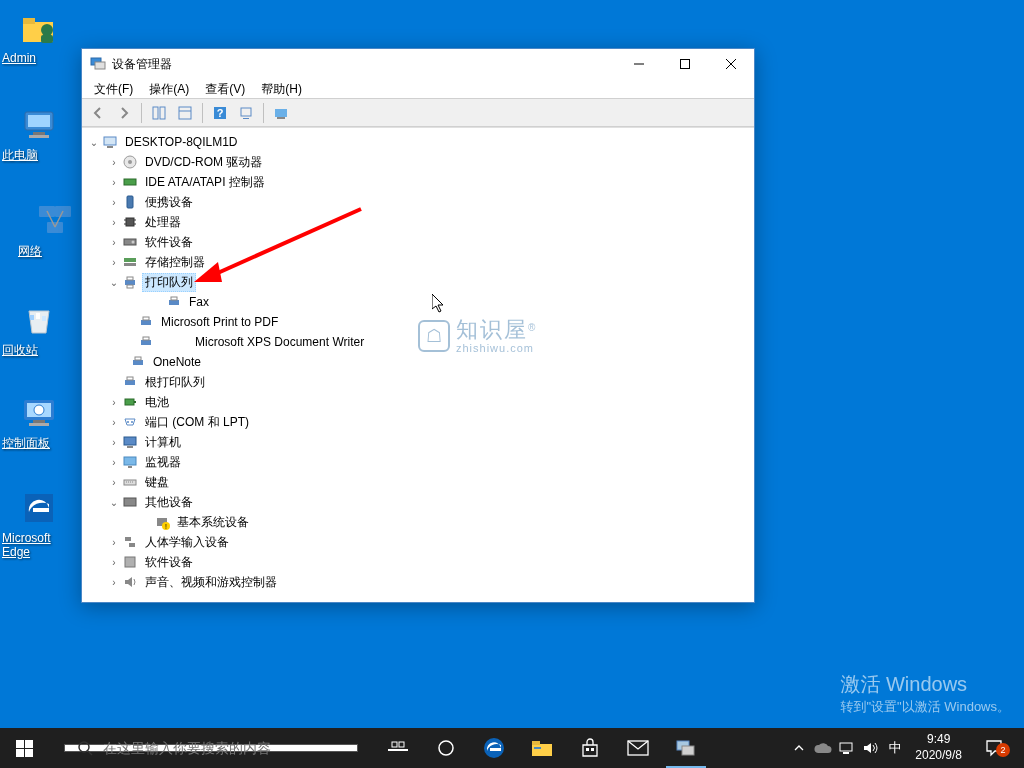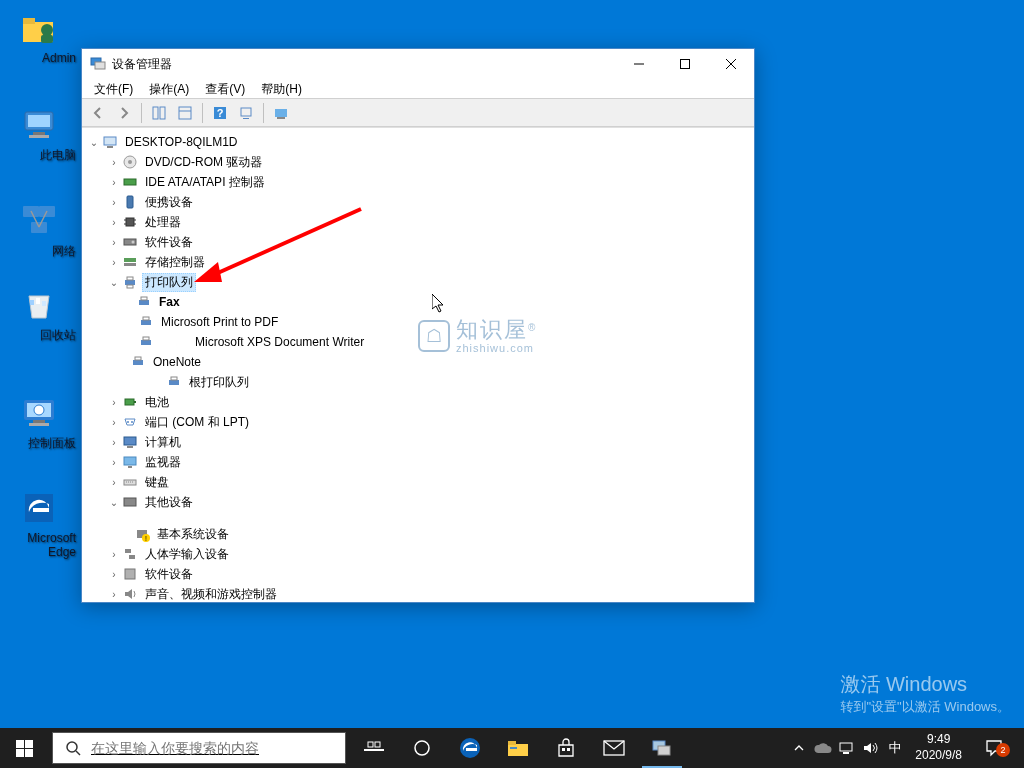--- a/index.html
+++ b/index.html
@@ -1,20 +1,20 @@
 <!DOCTYPE html>
 <html><head>
 <meta charset="utf-8">
 <style>
 * { margin: 0; padding: 0; box-sizing: border-box; font-family: "Microsoft YaHei", "Segoe UI", Tahoma, sans-serif; }
 html, body { width: 1024px; height: 768px; overflow: hidden; }
 body { background: #0078d7; position: relative; user-select: none; }
 
 
-.desktop-icon { position: absolute; width: 74px; text-align: right; color: #0f172a; font-size: 12px; cursor: pointer; }
+.desktop-icon { position: absolute; width: 74px; text-align: left; color: #ffffff; font-size: 12px; cursor: pointer; text-decoration: underline; }
 .desktop-icon .icon-pic { width: 40px; height: 40px; margin: 0 auto 3px; display: flex; align-items: center; justify-content: center; }
 .desktop-icon .label { text-shadow: 1px 1px 2px rgba(0,0,0,.6); }
 
 
 .dm-window { position: absolute; left: 81px; top: 48px; width: 674px; height: 555px; background: #0c4a6e; border: 1px solid #4a87c7; box-shadow: 0 4px 20px rgba(0,0,0,.3); display: flex; flex-direction: column; }
 .titlebar { height: 30px; background: #fff; display: flex; align-items: center; padding-left: 8px; }
 .titlebar .title-icon { width: 16px; height: 16px; margin-right: 6px; }
 .titlebar .title-text { font-size: 12px; flex: 1; }
 .titlebar .win-btns { display: flex; }
 .titlebar .win-btn { width: 46px; height: 30px; display: flex; align-items: center; justify-content: center; }
@@ -48,21 +48,21 @@
 .watermark .wm-sub { font-size: 11px; letter-spacing: 1px; }
 
 
 .activate { position: absolute; right: 14px; bottom: 52px; text-align: left; color: rgba(255,255,255,.6); }
 .activate .line1 { font-size: 20px; }
 .activate .line2 { font-size: 13px; }
 
 
 .taskbar { position: absolute; bottom: 0; left: 0; right: 0; height: 40px; background: #1f1f1f; display: flex; align-items: stretch; }
 .tb-start { width: 48px; display:flex;align-items:center;justify-content:center; }
-.tb-search { flex: 0 0 294px; background: #fff; display: flex; align-items: center; padding: 0 12px; gap: 10px; border: 1px solid #555; margin: 4px; text-decoration: underline; }
+.tb-search { flex: 0 0 294px; background: #fff; display: flex; align-items: center; padding: 0 12px; gap: 10px; border: 1px solid #555; margin: 16px; }
 .tb-search .search-icon { color: #333; }
 .tb-search input { border: none; outline: none; font-size: 14px; flex: 1; background: transparent; color: #666; }
 .tb-item { width: 48px; display:flex;align-items:center;justify-content:center; color: #fff; position: relative; }
 .tb-item.active::after { content:""; position:absolute; bottom:0; left:4px; right:4px; height:2px; background:#76b9ed;}
 .tb-tray { margin-left: auto; display: flex; align-items: center; color: #fff; font-size: 12px; }
 .tb-tray .tray-icon { width: 24px; height: 40px; display:flex;align-items:center;justify-content:center; }
 .tb-clock { padding: 0 8px; text-align: center; line-height: 1.3; }
 .tb-notif { width: 48px; display:flex;align-items:center;justify-content:center; position: relative; }
 .tb-notif .badge { position:absolute; top:4px; right:8px; background:#d83b01; color:#fff; font-size:9px; width:14px;height:14px;border-radius:7px;display:flex;align-items:center;justify-content:center;}
 
@@ -94,32 +94,32 @@
   <div class="icon-pic">
       <svg width="40" height="40" viewBox="0 0 40 40">
         <rect x="6" y="8" width="28" height="18" rx="2" fill="#3a8bd6" stroke="#2c6aaa"></rect>
         <rect x="9" y="11" width="22" height="12" fill="#9fd4ff"></rect>
         <rect x="14" y="28" width="12" height="3" fill="#777"></rect>
         <rect x="10" y="31" width="20" height="3" fill="#aaa"></rect>
       </svg>
     </div>
   <div class="label">此电脑</div>
 </div>
-<div class="desktop-icon" style="left:2px; top:200px;">
+<div class="desktop-icon" style="left:18px; top:200px;">
   <div class="icon-pic">
       <svg width="40" height="40" viewBox="0 0 40 40">
         <rect x="4" y="6" width="16" height="11" rx="1" fill="#3a8bd6"></rect>
         <rect x="20" y="6" width="16" height="11" rx="1" fill="#3a8bd6"></rect>
         <rect x="12" y="22" width="16" height="11" rx="1" fill="#3a8bd6"></rect>
         <path d="M12 11 L20 27 M28 11 L20 27" stroke="#999" stroke-width="1.5" fill="none"></path>
       </svg>
     </div>
   <div class="label">网络</div>
 </div>
-<div class="desktop-icon" style="left:2px; top:284px;">
+<div class="desktop-icon" style="left:2px; top:299px;">
   <div class="icon-pic">
       <svg width="40" height="40" viewBox="0 0 40 40">
         <path d="M10 12 L30 12 L27 34 L13 34 Z" fill="#e8eef2" stroke="#b8c5d0"></path>
         <rect x="11" y="16" width="4" height="5" fill="#9fd0ff"></rect>
         <rect x="17" y="14" width="4" height="6" fill="#fff"></rect>
         <rect x="23" y="17" width="4" height="5" fill="#cfe8ff"></rect>
       </svg>
     </div>
   <div class="label">回收站</div>
 </div>
@@ -311,21 +311,21 @@
         <span class="node-icon">
           <svg width="16" height="16">
             <rect x="3" y="6" width="10" height="5" fill="#5a8ac6"></rect>
             <rect x="5" y="3" width="6" height="3" fill="#fff" stroke="#888"></rect>
             <rect x="5" y="11" width="6" height="3" fill="#fff" stroke="#888"></rect>
           </svg>
         </span>
         <span class="node-label">打印队列</span>
       </div>
 
-    <div class="tree-node" style="padding-left:54px;font-weight:bold;">
+    <div class="tree-node" style="padding-left:84px;">
         <span class="node-icon">
           <svg width="16" height="16">
             <rect x="3" y="6" width="10" height="5" fill="#5a8ac6"></rect>
             <rect x="5" y="3" width="6" height="3" fill="#fff" stroke="#888"></rect>
           </svg>
         </span>
         <span class="node-label">Fax</span>
       </div>
     <div class="tree-node" style="padding-left:56px;">
         <span class="node-icon">
@@ -347,21 +347,21 @@
       </div>
     <div class="tree-node" style="padding-left:48px;">
         <span class="node-icon">
           <svg width="16" height="16">
             <rect x="3" y="6" width="10" height="5" fill="#5a8ac6"></rect>
             <rect x="5" y="3" width="6" height="3" fill="#fff" stroke="#888"></rect>
           </svg>
         </span>
         <span class="node-label">OneNote</span>
       </div>
-    <div class="tree-node" style="padding-left:84px;">
+    <div class="tree-node" style="padding-left:40px;">
         <span class="node-icon">
           <svg width="16" height="16">
             <rect x="3" y="6" width="10" height="5" fill="#5a8ac6"></rect>
             <rect x="5" y="3" width="6" height="3" fill="#fff" stroke="#888"></rect>
           </svg>
         </span>
         <span class="node-label">根打印队列</span>
       </div>
 
     <div class="tree-node" style="padding-left:24px;">
@@ -423,21 +423,21 @@
     <div class="tree-node" style="padding-left:24px;">
         <span class="expander">⌄</span>
         <span class="node-icon">
           <svg width="16" height="16">
             <rect x="2" y="4" width="12" height="8" fill="#888" stroke="#555"></rect>
           </svg>
         </span>
         <span class="node-label">其他设备</span>
       </div>
 
-    <div class="tree-node" style="padding-left:52px;margin-top:12px;">
+    <div class="tree-node" style="padding-left:72px;">
         <span class="node-icon">
           <svg width="16" height="16">
             <rect x="3" y="4" width="10" height="8" fill="#888"></rect>
             <circle cx="12" cy="12" r="4" fill="#ffcf00"></circle>
             <text x="12" y="15" text-anchor="middle" font-size="7" fill="#000">!</text>
           </svg>
         </span>
         <span class="node-label">基本系统设备</span>
       </div>
 

